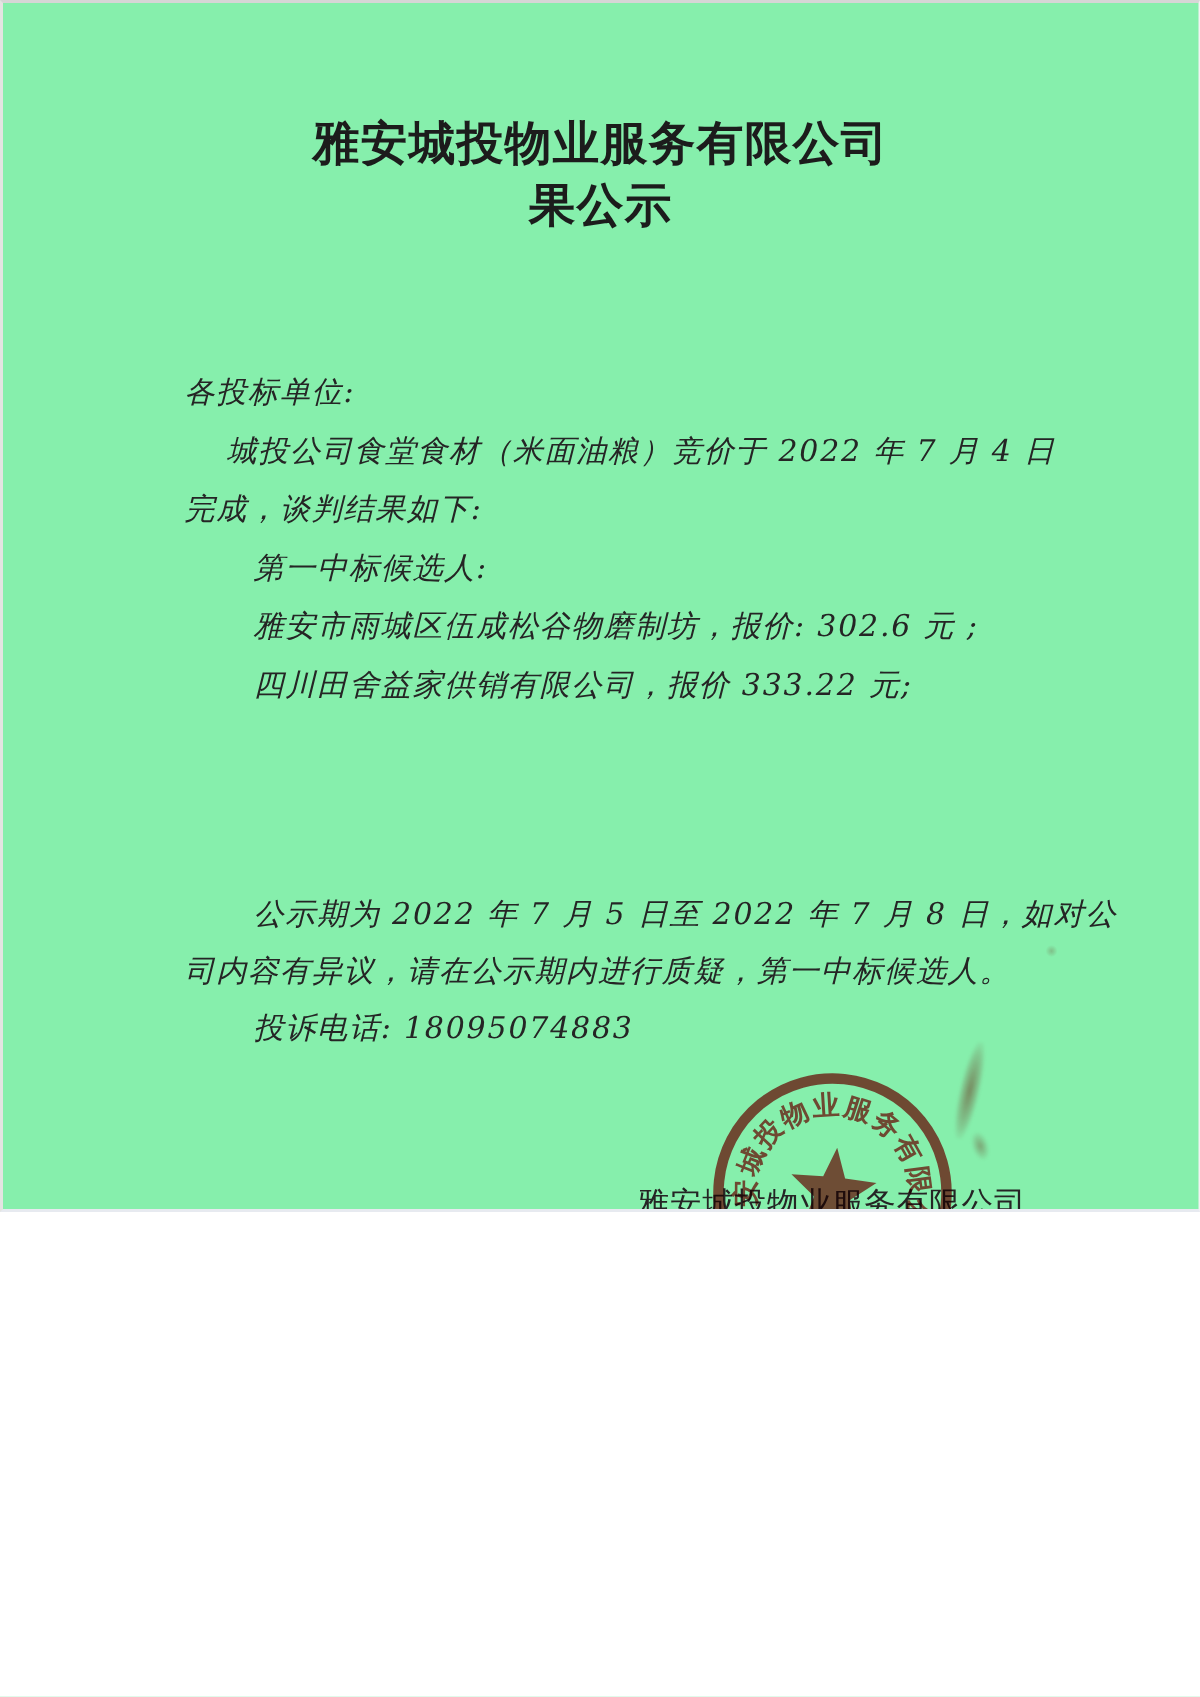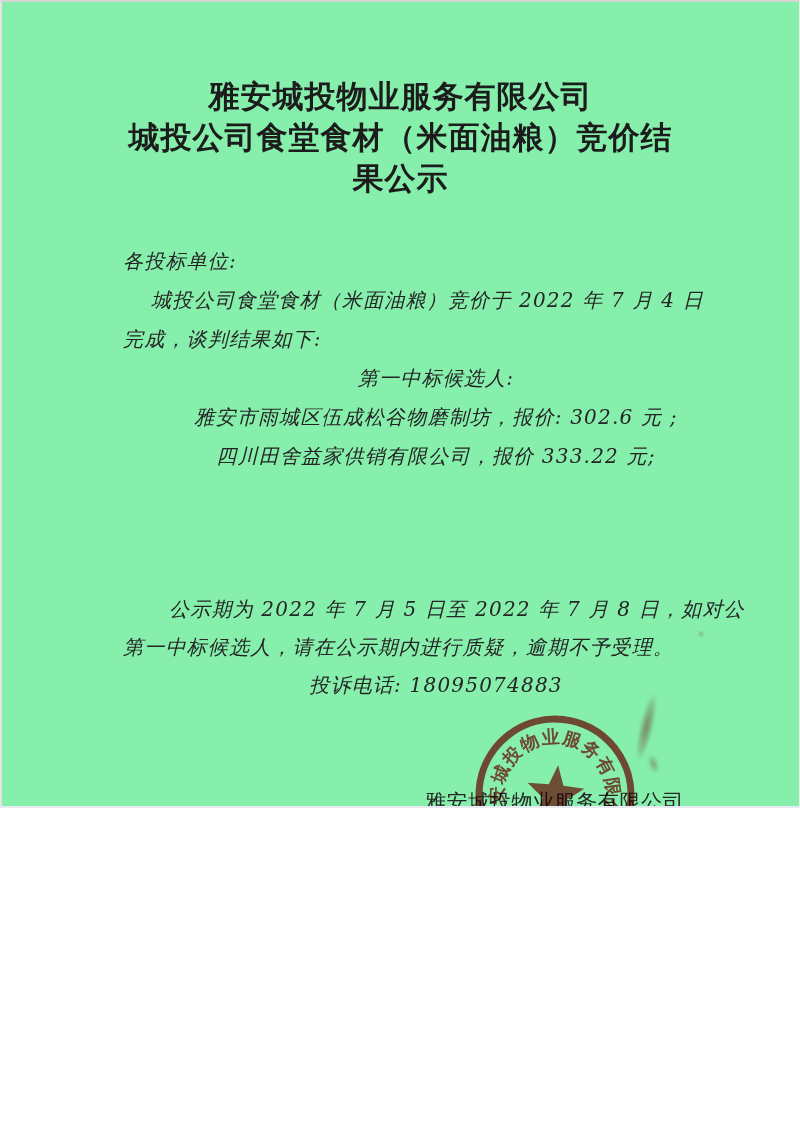--- a/index.html
+++ b/index.html
@@ -46,21 +46,21 @@
     color: #252525;
   }
   .bodyblock p {
     margin: 0;
     white-space: nowrap;
     font-style: italic;
   }
   .blk1 { top: 240px; }
   .blk2 { top: 588px; line-height: 38px; }
   .ind1 { padding-left: 28px; }
-  .ind2 { padding-left: 46px; text-align: center; }
+  .ind2 { padding-left: 46px; }
   
   .sig-company {
     position: absolute;
     left: 423px;
     top: 786px;
     font-size: 21px;
     letter-spacing: 0.6px;
     white-space: nowrap;
     color: #252525;
   }
@@ -117,36 +117,35 @@
     mix-blend-mode: multiply;
   }
 </style>
 </head>
 <body>
 
 <div class="page">
 
   <div class="title">
     <div>雅安城投物业服务有限公司</div>
-    <div>城投公司食堂食材（米面油粮）竞价结</div>
     <div>果公示</div>
   </div>
 
   <div class="bodyblock blk1">
     <p>各投标单位:</p>
     <p class="ind1">城投公司食堂食材（米面油粮）竞价于 2022 年 7 月 4 日</p>
     <p>完成，谈判结果如下:</p>
     <p class="ind2">第一中标候选人:</p>
     <p class="ind2">雅安市雨城区伍成松谷物磨制坊，报价: 302.6 元 ;</p>
     <p class="ind2">四川田舍益家供销有限公司，报价 333.22 元;</p>
   </div>
 
   <div class="bodyblock blk2">
     <p class="ind2">公示期为 2022 年 7 月 5 日至 2022 年 7 月 8 日，如对公</p>
-    <p>第一中标候选人，请在公示期内进行质疑，逾期不予受理。</p>
+    <p>司内容有异议，请在公示期内进行质疑，第一中标候选人。</p>
     <p class="ind2">投诉电话: 18095074883</p>
   </div>
 
   <div class="sig-company">雅安城投物业服务有限公司</div>
   <div class="sig-date">2022 年 7 月 5 日</div>
 
   <div class="stamp">
     <svg viewBox="0 0 180 180" xmlns="http://www.w3.org/2000/svg">
       <g transform="rotate(6 90 90)">
 

